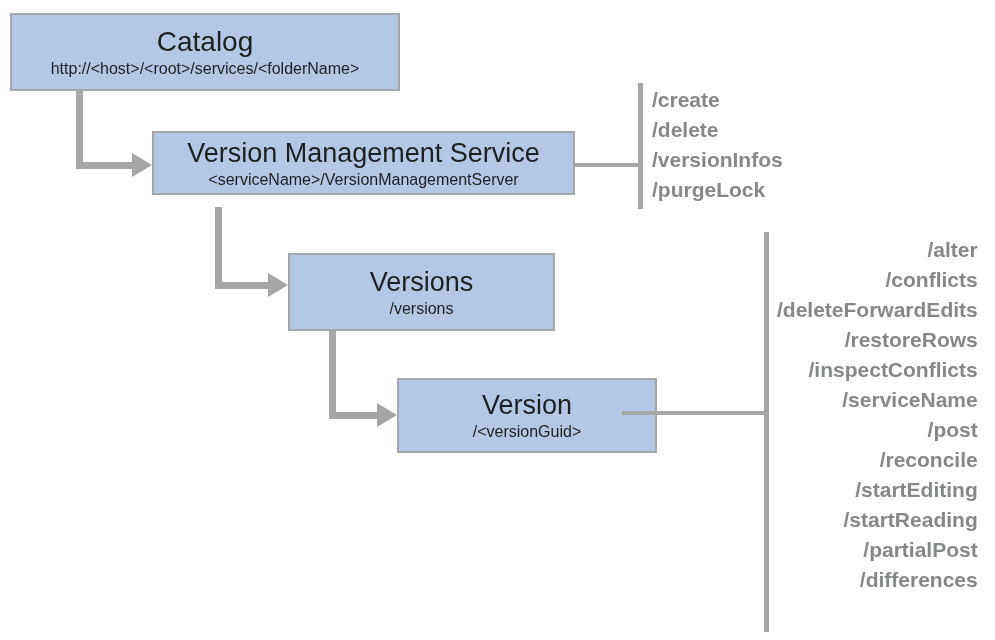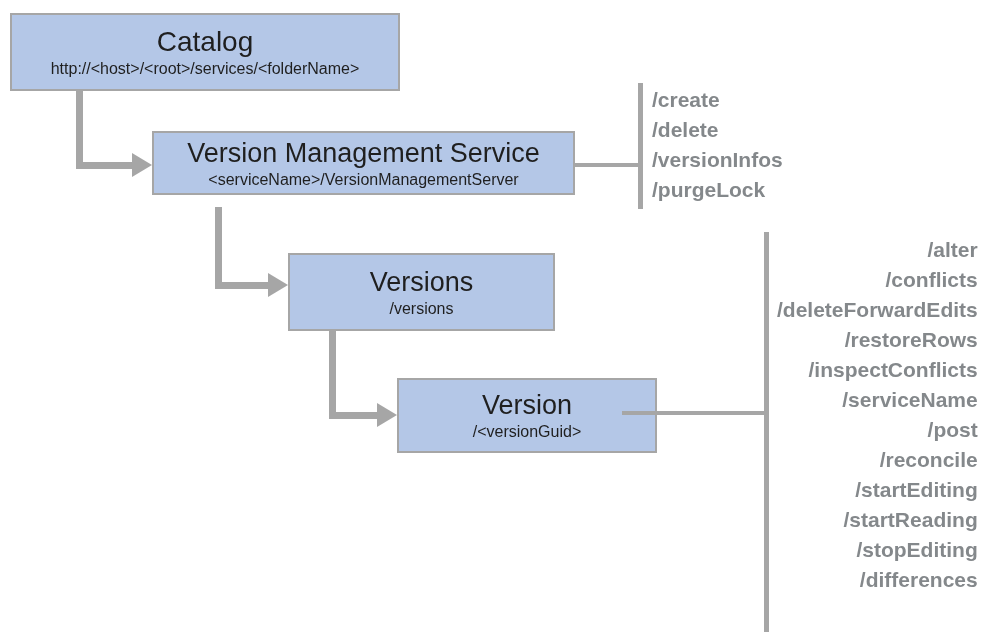--- a/index.html
+++ b/index.html
@@ -145,17 +145,17 @@
       <div class="op-item">/alter</div>
       <div class="op-item">/conflicts</div>
       <div class="op-item">/deleteForwardEdits</div>
       <div class="op-item">/restoreRows</div>
       <div class="op-item">/inspectConflicts</div>
       <div class="op-item">/serviceName</div>
       <div class="op-item">/post</div>
       <div class="op-item">/reconcile</div>
       <div class="op-item">/startEditing</div>
       <div class="op-item">/startReading</div>
-      <div class="op-item">/stopEditing</div>
+      <div class="op-item">/partialPost</div>
       <div class="op-item">/differences</div>
     </div>
 
 </div>
 
 </body></html>

